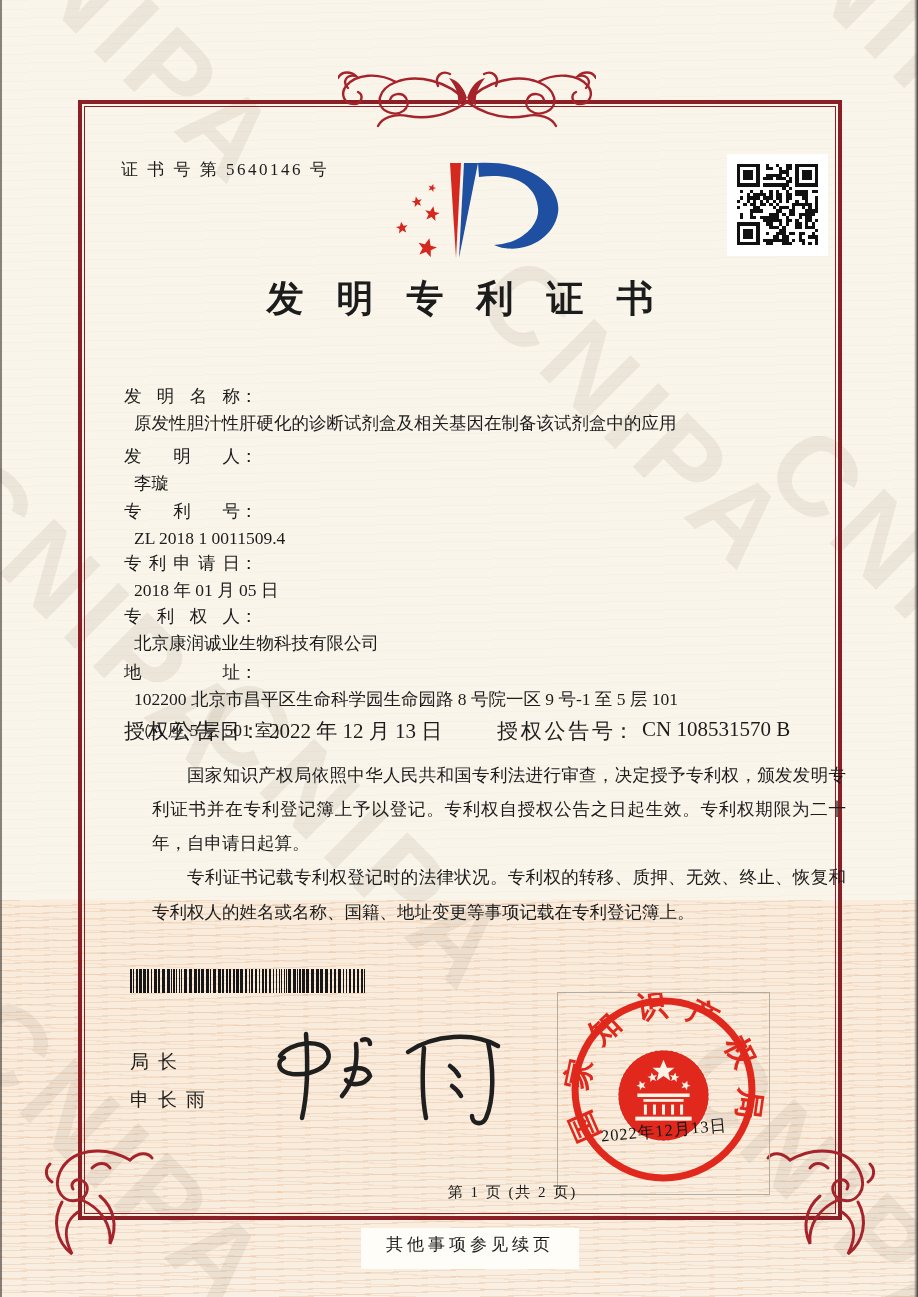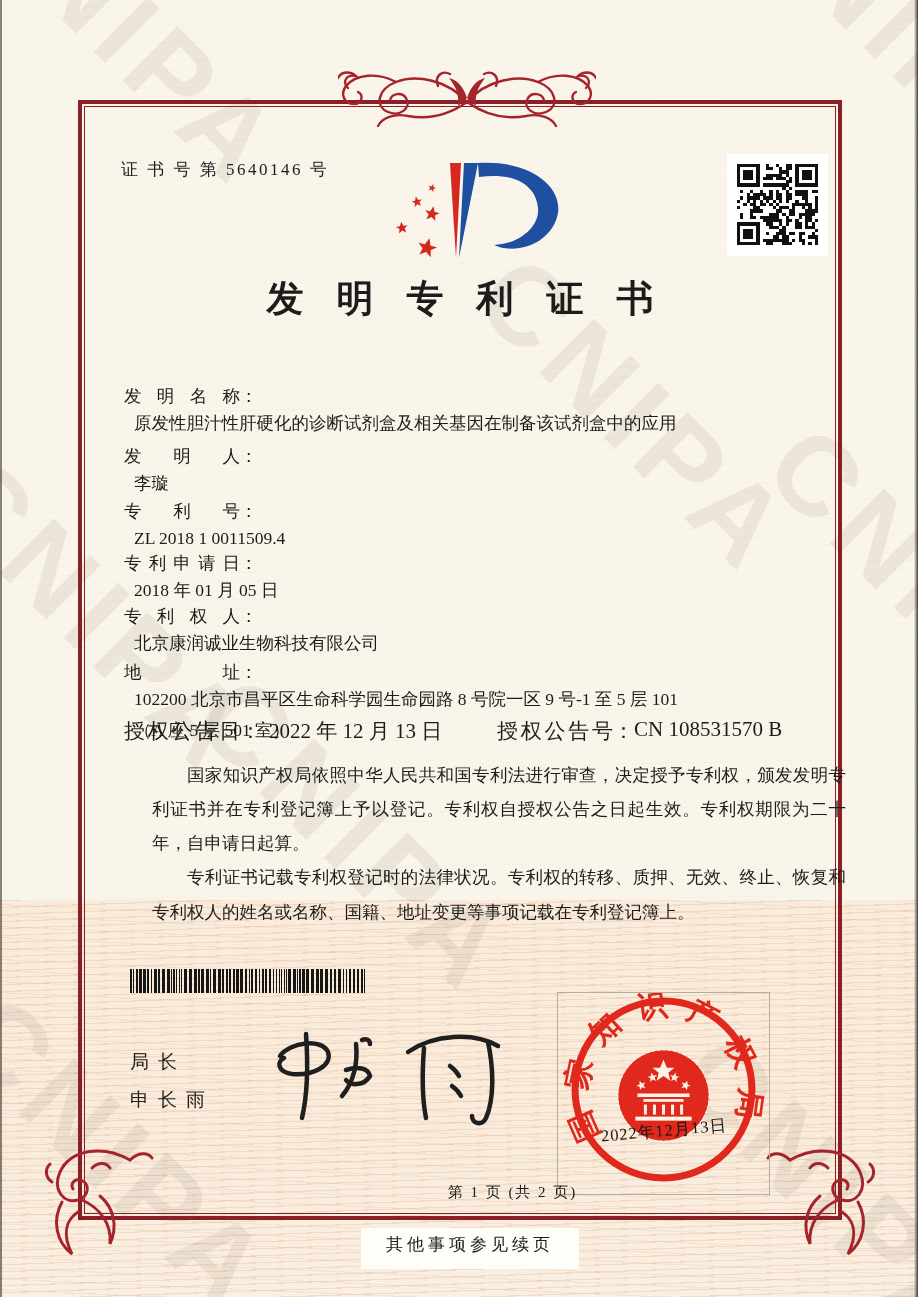--- a/index.html
+++ b/index.html
@@ -411,21 +411,21 @@
   </div>
   <div class="row" style="top:660px;">
     <span class="lab">地址</span><span class="colon">：</span><span class="val">102200 北京市昌平区生命科学园生命园路 8 号院一区 9 号-1 至 5 层 101（A 座 5 层 501 室）</span>
   </div>
 
   <div class="row" style="top:717px;">
     <span class="grant-pair" style="left:0;">
       <span class="lab">授权公告日</span><span class="colon">：</span><span style="margin-left:8px;">2022 年 12 月 13 日</span>
     </span>
     <span class="grant-pair" style="left:373px;">
-      <span class="lab">授权公告号</span><span class="colon">：</span><span style="margin-left:0;">CN 108531570 B</span>
+      <span class="lab">授权公告号</span><span class="colon">：</span><span style="margin-left:8px;">CN 108531570 B</span>
     </span>
   </div>
 
   <div class="paras">
     <p>国家知识产权局依照中华人民共和国专利法进行审查，决定授予专利权，颁发发明专利证书并在专利登记簿上予以登记。专利权自授权公告之日起生效。专利权期限为二十年，自申请日起算。</p>
     <p>专利证书记载专利权登记时的法律状况。专利权的转移、质押、无效、终止、恢复和专利权人的姓名或名称、国籍、地址变更等事项记载在专利登记簿上。</p>
   </div>
 
   <svg class="barcode" viewBox="0 0 237 24" preserveAspectRatio="none">
     <g id="barcode-bars">

